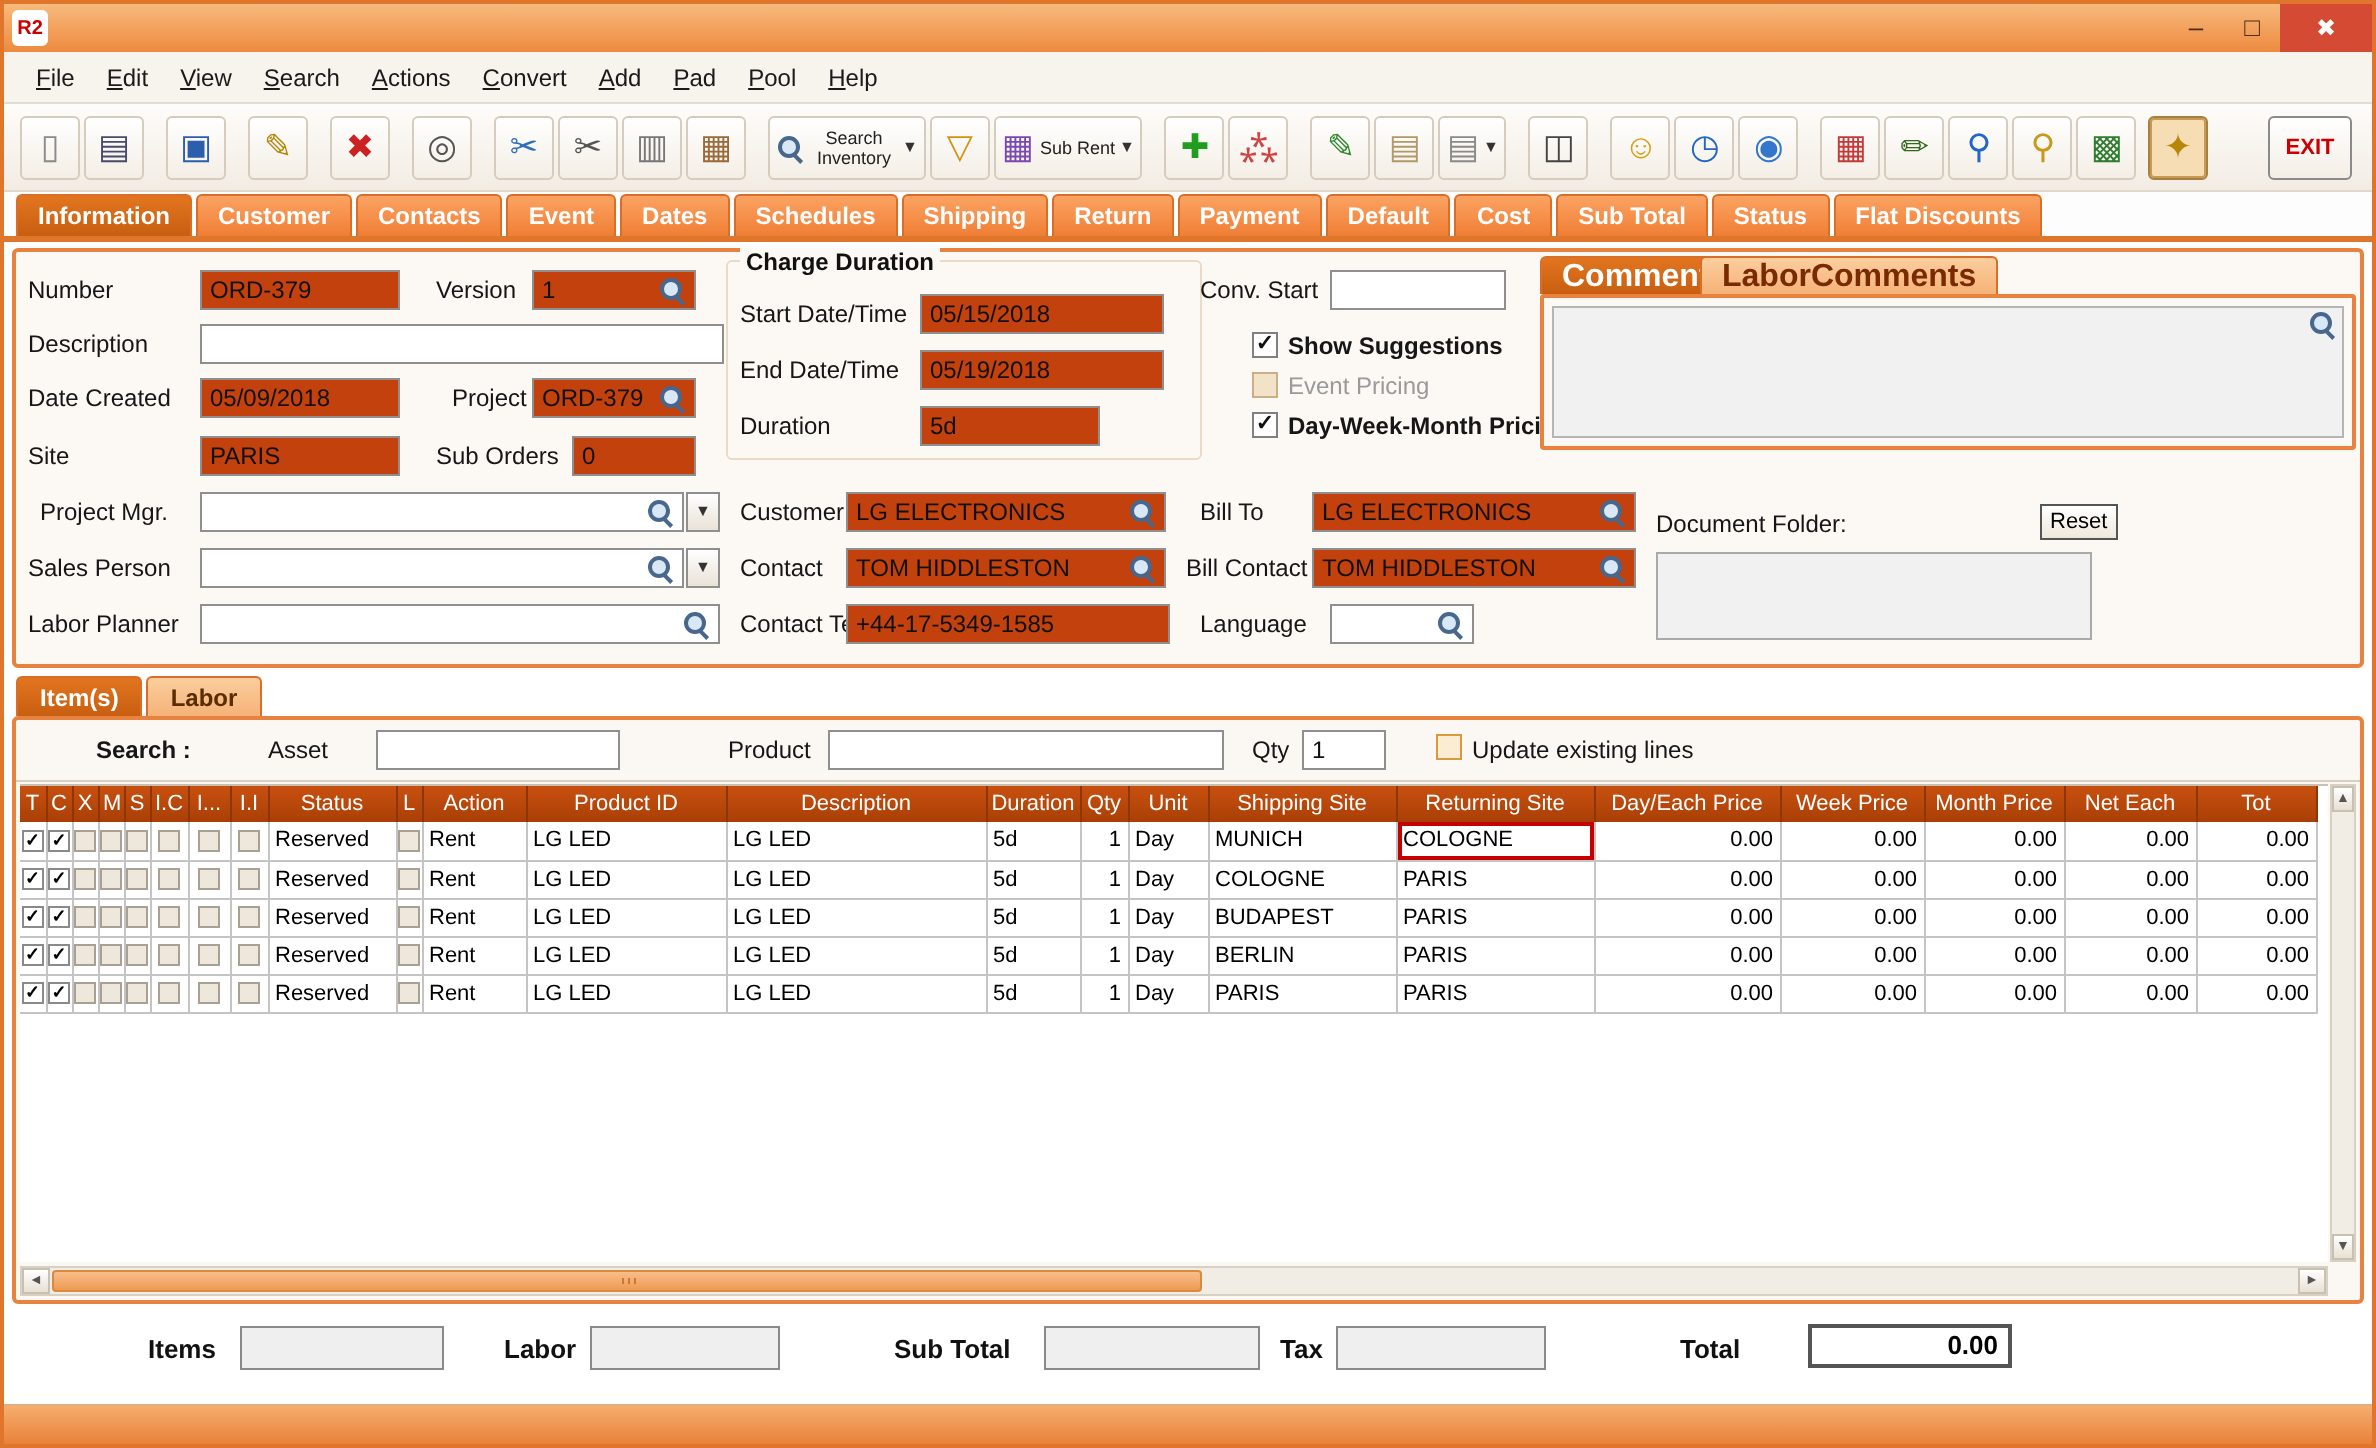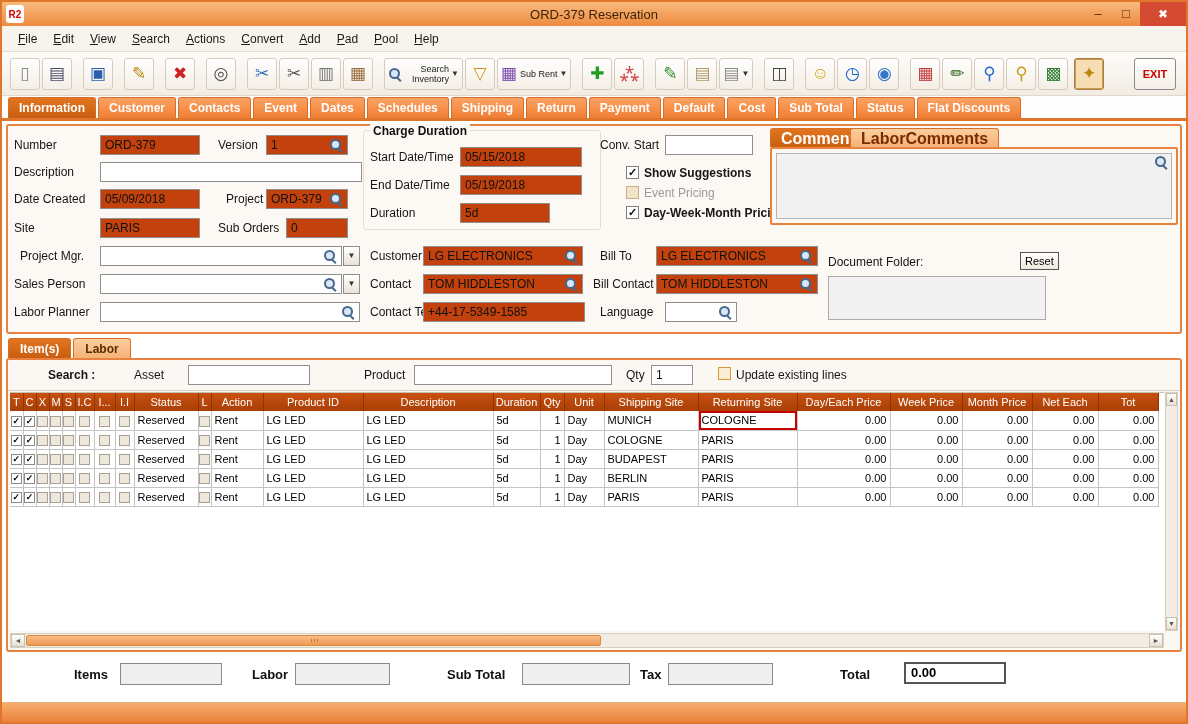--- a/index.html
+++ b/index.html
@@ -23,21 +23,21 @@
   .menuitem { font-size:12px; color:#1a1a1a; padding:3px 8px; }
 
   
   .toolbar { position:absolute; top:50px; left:0; right:0; height:44px;
     background:linear-gradient(#FEFCFA,#F2ECE3); border-bottom:1px solid #E0D8CB;
     display:flex; align-items:center; padding:0 8px; }
   .tbtn { height:32px; min-width:30px; border:1px solid #D5CCBE; border-radius:3px;
     background:linear-gradient(#ffffff,#F4EEE5); display:flex; align-items:center; justify-content:center;
     margin-right:2px; padding:0 3px; flex:0 0 auto; }
   .tbtn .gl { font-size:17px; line-height:1; }
-  .tbtn .tlabel { font-size:9px; line-height:10px; color:#222; margin-left:3px; max-width:44px; text-align:right; }
+  .tbtn .tlabel { font-size:9px; line-height:10px; color:#222; margin-left:3px; max-width:44px; text-align:center; }
   .tbtn .caret { font-size:8px; color:#333; margin-left:2px; }
   .tbtn.sep { margin-left:9px; }
   .tbtn.pressed { background:#F6DDB4; border-color:#A8803E; box-shadow:inset 0 0 0 1px #C89A56; }
   .tbtn.exit { border:1px solid #8a8a8a; color:#CC0000; font-weight:bold; font-size:11px; width:42px; justify-content:center; }
 
   
   .tabstrip { position:absolute; top:94px; left:0; right:0; height:25px; background:#FDFDFD;
     border-bottom:3px solid #E0762C; display:flex; align-items:flex-end; padding-left:6px; gap:2px; }
   .tab { height:21px; line-height:21px; padding:0 10px; font-size:12px; font-weight:bold; color:#fff;
     background:linear-gradient(#FBA362,#F07E35); border:1px solid #D96E28; border-bottom:none; border-radius:3px 3px 0 0; white-space:nowrap; }
@@ -105,38 +105,37 @@
     border:1px solid #C8C0B0; font-size:7px; text-align:center; line-height:11px; color:#555; }
   .hscroll { position:absolute; left:2px; right:16px; bottom:2px; height:15px; background:#F2EDE4; border:1px solid #D8D0C2; }
   .harrow { position:absolute; top:0; bottom:0; width:14px; background:linear-gradient(#fff,#E8E0D2);
     border:1px solid #C8C0B0; font-size:7px; text-align:center; line-height:12px; color:#555; }
   .hthumb { position:absolute; left:15px; width:575px; top:1px; bottom:1px;
     background:linear-gradient(#F8BE8A,#EE9A52); border:1px solid #D88A3E; border-radius:2px; }
   .hthumb::after { content:""; position:absolute; left:50%; top:3px; bottom:3px; width:1px;
     background:#C87A30; box-shadow:-3px 0 0 #C87A30, 3px 0 0 #C87A30; }
 
   
-  .totalsrow { position:absolute; top:652px; left:0; right:0; height:44px; background:#fff; }
+  .totalsrow { position:absolute; top:652px; left:0; right:0; height:44px; background:#fff;text-align:right; }
   .tlab { position:absolute; font-size:13px; font-weight:bold; color:#111; }
   .tbox { position:absolute; height:22px; border:1px solid #8a8a8a; background:#EFEFEF; font-size:13px; padding:1px 5px; }
   .tbox.totalv { background:#fff; border:2px solid #555; font-weight:bold; }
 
   .statusbar { position:absolute; left:0; right:0; bottom:0; height:20px;
     background:linear-gradient(#F6AD6E,#E8823A); border-top:1px solid #E0B080; }
 </style>
 </head>
 <body>
 
 <div class="window">
 
   <div class="titlebar">
     <span class="appicon">
         <span>R2</span>
       </span>
-    <span class="title">ORD-379 Reservation</span>
     <span class="wincontrols">
       <span class="wbtn">–</span>
       <span class="wbtn">□</span>
       <span class="wbtn close">✖</span>
     </span>
   </div>
 
   <div class="menubar" id="menubar">
       <span class="menuitem"><u>F</u>ile</span>
       <span class="menuitem"><u>E</u>dit</span>

